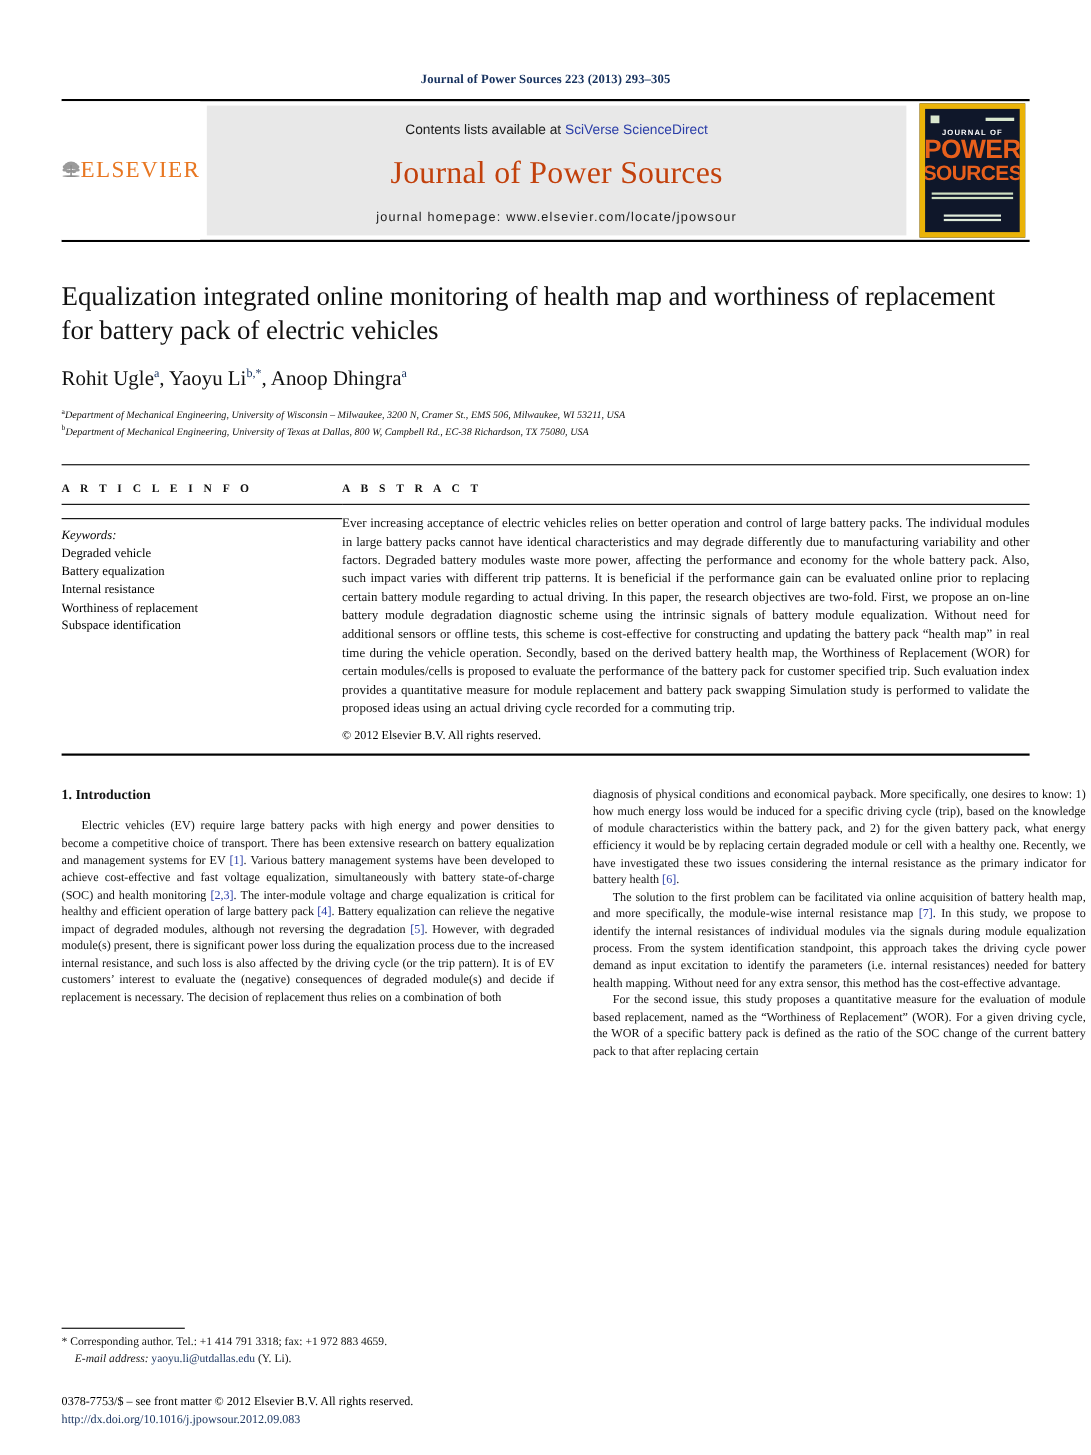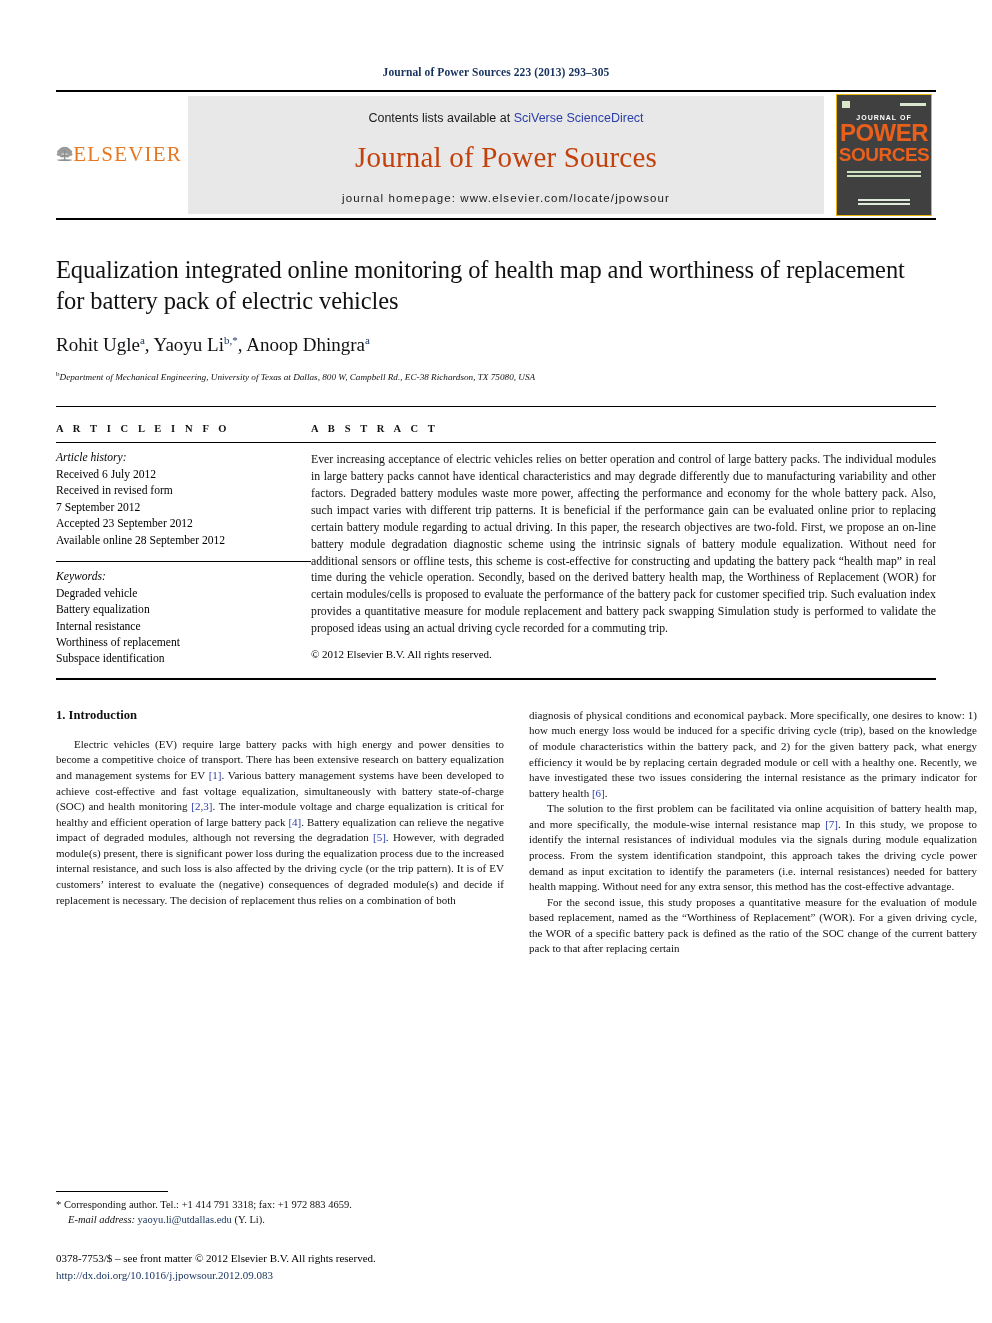--- a/index.html
+++ b/index.html
@@ -93,22 +93,22 @@
   .cover-block {
     width: 104px;
     flex: 0 0 104px;
     display: flex;
     align-items: center;
     justify-content: center;
   }
   .cover {
     width: 96px;
     height: 122px;
-    background: #404040;
-    border: 1px solid #eab308;
+    background: #0f172a;
+    border: 5px solid #eab308;
     position: relative;
     display: flex;
     flex-direction: column;
     align-items: center;
     box-sizing: border-box;
     padding-top: 6px;
     overflow: hidden;
   }
   .cover-topbar {
     width: 100%;
@@ -224,21 +224,21 @@
   }
   .abstract-bottom-rule {
     border-top: 2.2px solid #000;
     margin-top: 10px;
   }
 
   
   .body-cols {
     margin-top: 28px;
     display: flex;
-    gap: 25px;
+    gap: 35px;
     position: relative;
   }
   .bcol { width: 448px; flex: 0 0 448px; }
   h2.section-head {
     font-size: 12.6px;
     font-weight: bold;
     margin: 0 0 14px 0;
     color: #111;
   }
   p.para {
@@ -249,21 +249,21 @@
     text-indent: 18px;
     color: #111;
   }
   p.para + p.para { margin-top: 0; }
   .cit { color: #2b3ea8; }
 
   
   .footer-area {
     position: absolute;
     left: 56px;
-    bottom: 40px;
+    bottom: 24px;
     width: 448px;
   }
   .fn-rule {
     width: 112px;
     border-top: 1px solid #000;
     margin-bottom: 5px;
   }
   .fn-line {
     font-size: 10.5px;
     line-height: 1.45;
@@ -334,37 +334,30 @@
   <div class="masthead-bottom-rule"></div>
 
   <div class="title-block">
     <h1 class="paper-title">Equalization integrated online monitoring of health map and worthiness of replacement for battery pack of electric vehicles</h1>
 
     <div class="authors">
       <span>Rohit Ugle</span><sup>a</sup>, <span>Yaoyu Li</span><sup>b,*</sup>, <span>Anoop Dhingra</span><sup>a</sup>
     </div>
 
     <div class="affiliations">
+      <div><sup>a</sup><span>Department of Mechanical Engineering, University of Wisconsin – Milwaukee, 3200 N, Cramer St., EMS 506, Milwaukee, WI 53211, USA</span></div>
       <div><sup>b</sup><span>Department of Mechanical Engineering, University of Texas at Dallas, 800 W, Campbell Rd., EC-38 Richardson, TX 75080, USA</span></div>
     </div>
   </div>
 
   <div class="info-abstract">
 
     <div class="col-info">
       <div class="sec-head">A R T I C L E  I N F O</div>
       <div class="rule"></div>
-      <div class="info-group">
-        <div class="lab">Article history:</div>
-        <div>Received 6 July 2012</div>
-        <div>Received in revised form</div>
-        <div>7 September 2012</div>
-        <div>Accepted 23 September 2012</div>
-        <div>Available online 28 September 2012</div>
-      </div>
       <div class="info-sep"></div>
       <div class="info-group">
         <div class="lab">Keywords:</div>
         <div>Degraded vehicle</div>
         <div>Battery equalization</div>
         <div>Internal resistance</div>
         <div>Worthiness of replacement</div>
         <div>Subspace identification</div>
       </div>
     </div>

